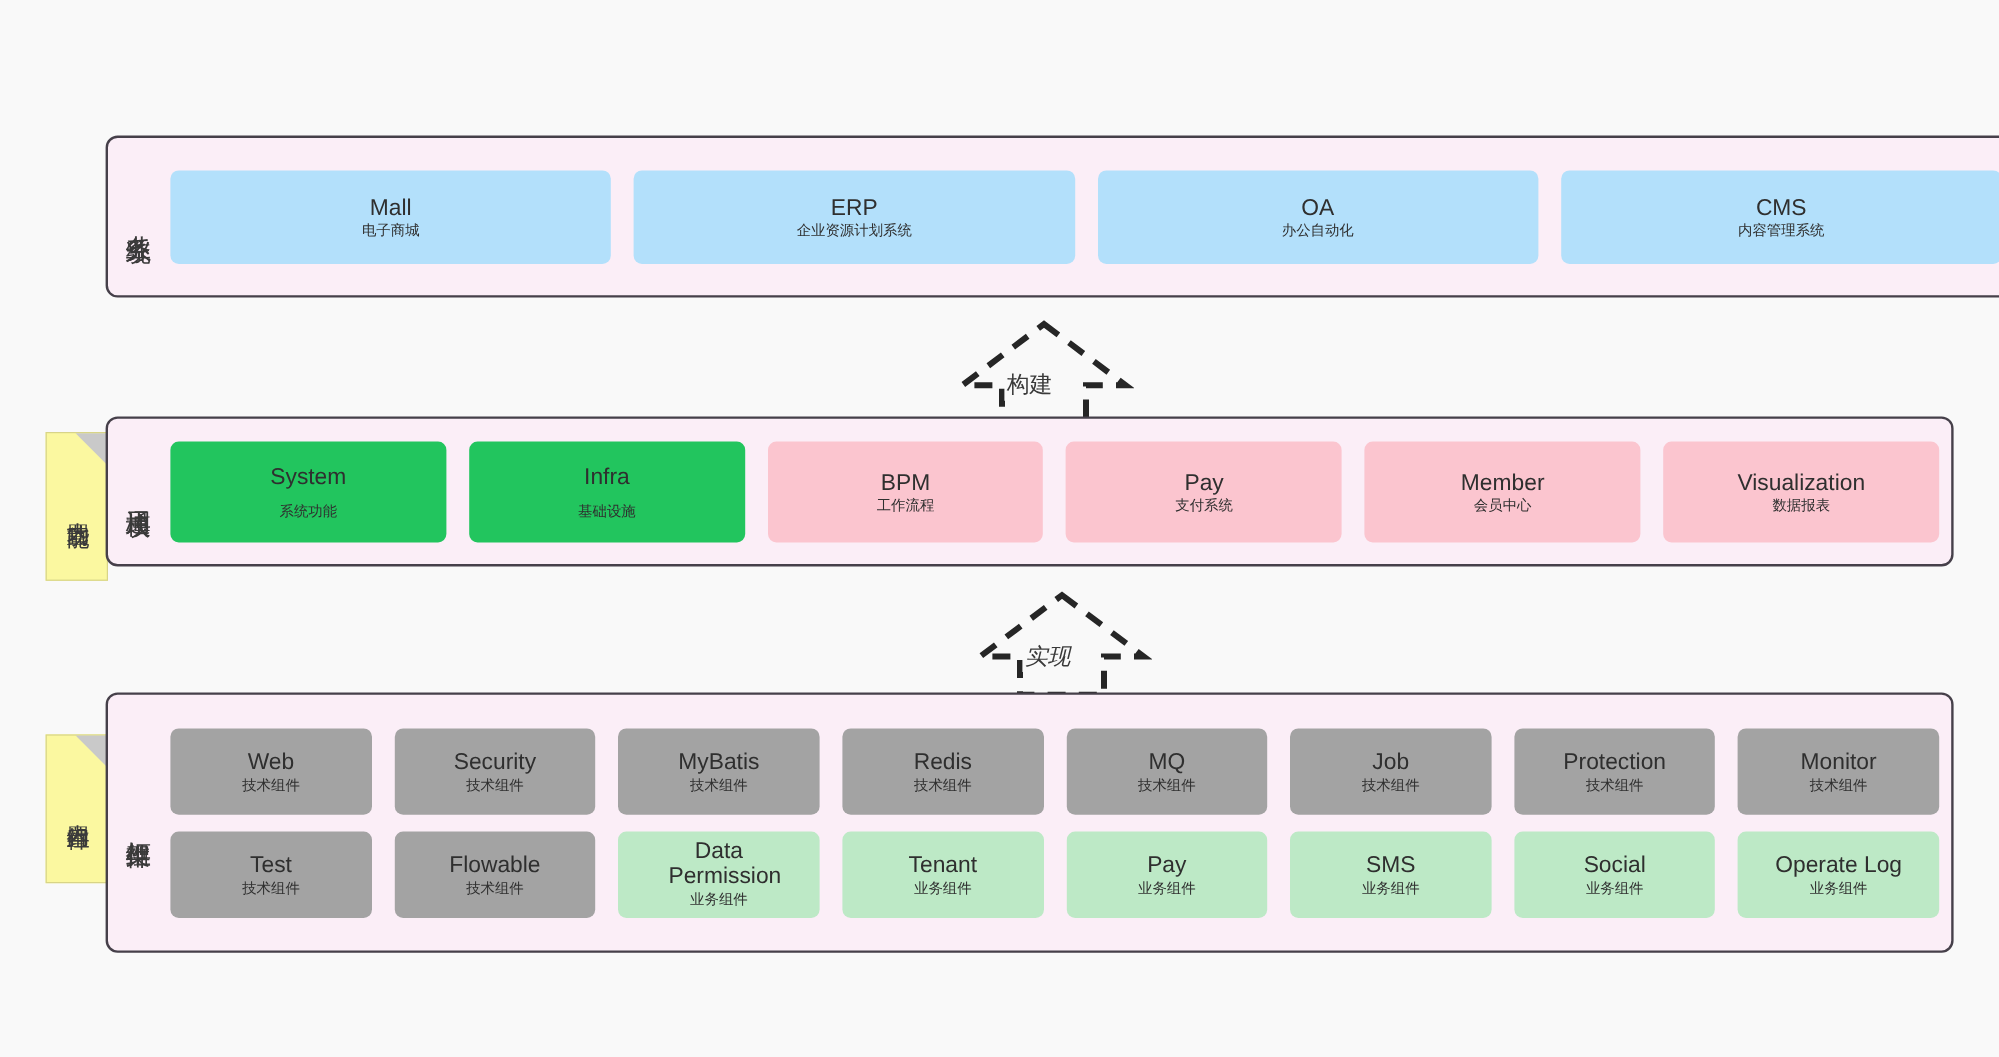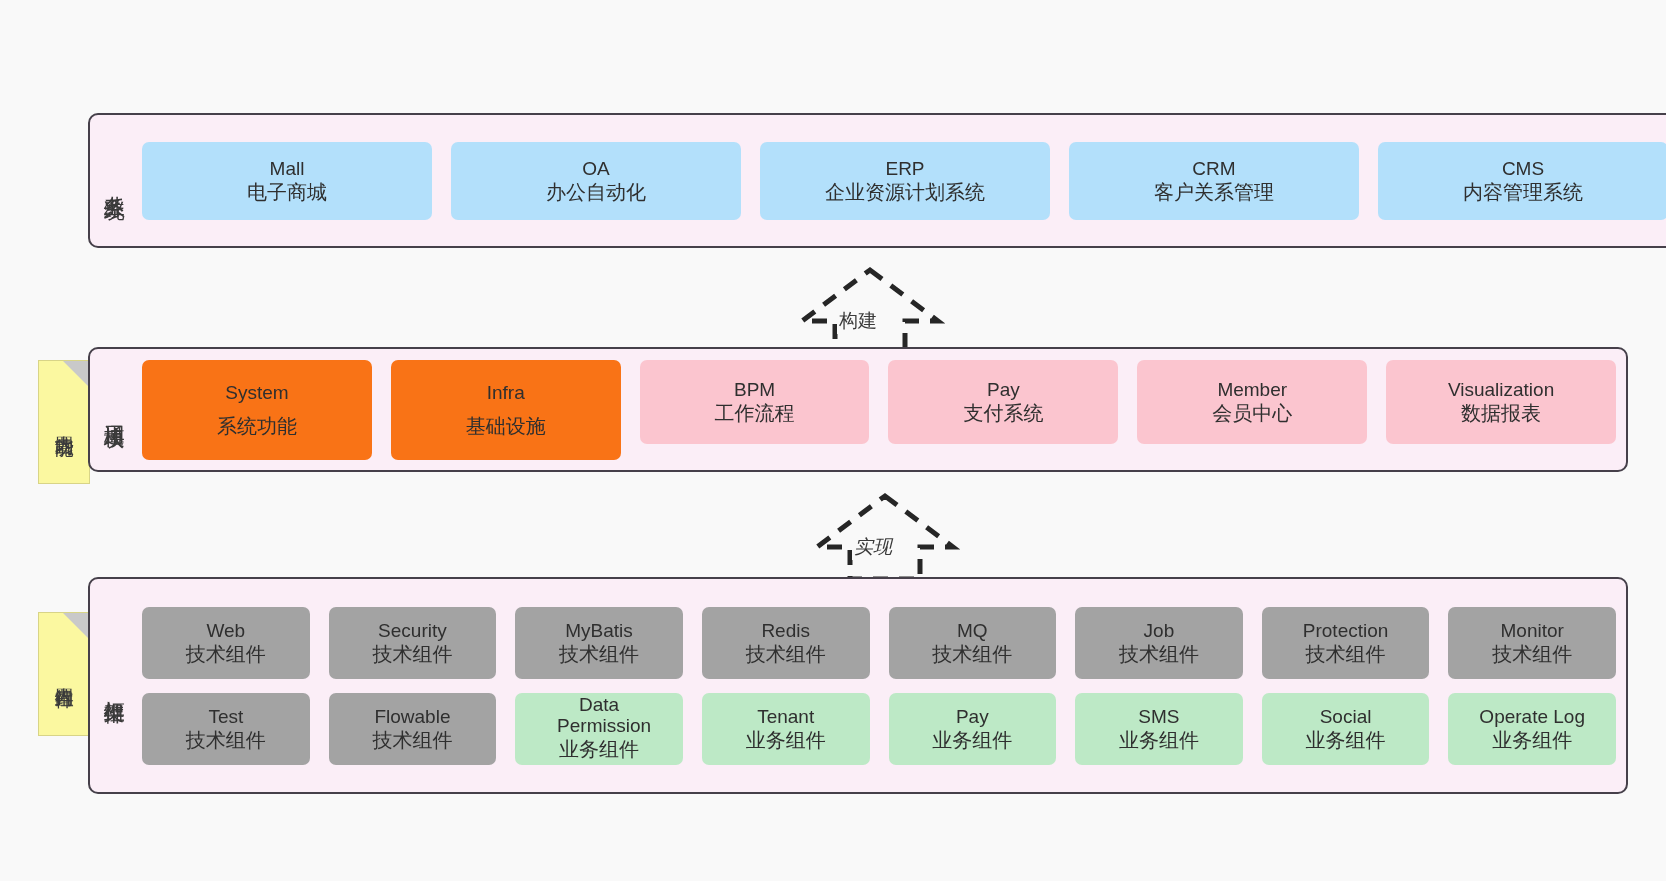--- a/index.html
+++ b/index.html
@@ -67,24 +67,24 @@
     display: flex;
     flex-direction: column;
     align-items: center;
     justify-content: center;
     text-align: center;
     box-sizing: border-box;
     padding: 6px 4px;
     line-height: 1.22;
   }
   .box .t1 { font-size: 19px; color: #2f2f2f; }
-  .box .t2 { font-size: 20px; color: #2f2f2f; }
+  .box .t2 { font-size: 12px; color: #2f2f2f; }
 
   .box.blue  { background: #b3e0fb; height: 78px; }
-  .box.red   { background: #f97316; height: 100px; gap: 10px; }
+  .box.red   { background: #22c55e; height: 84px; gap: 10px; }
   .box.pink  { background: #fbc5cf; height: 84px; }
   .box.green { background: #a3a3a3; height: 72px; }
   .box.lightgreen { background: #bde9c6; height: 72px; }
 
   
   .note {
     position: absolute;
     background: #fbf8a0;
     border: 1px solid #d8d487;
     box-sizing: border-box;
@@ -128,30 +128,26 @@
 
 <div class="section" style="left:88px; top:113px; width:1592px; height:135px;">
   <div class="section-label">业务系统</div>
   <div class="section-body">
     <div class="row">
       <div class="box blue">
         <span class="t1">Mall</span>
         <span class="t2">电子商城</span>
       </div>
       <div class="box blue">
+        <span class="t1">ERP</span>
+        <span class="t2">企业资源计划系统</span>
+      </div>
+      <div class="box blue">
         <span class="t1">OA</span>
         <span class="t2">办公自动化</span>
-      </div>
-      <div class="box blue">
-        <span class="t1">ERP</span>
-        <span class="t2">企业资源计划系统</span>
-      </div>
-      <div class="box blue">
-        <span class="t1">CRM</span>
-        <span class="t2">客户关系管理</span>
       </div>
       <div class="box blue">
         <span class="t1">CMS</span>
         <span class="t2">内容管理系统</span>
       </div>
     </div>
   </div>
 </div>
 
 <div class="arrow-wrap" style="left:795px; top:264px; width:150px; height:95px;">

